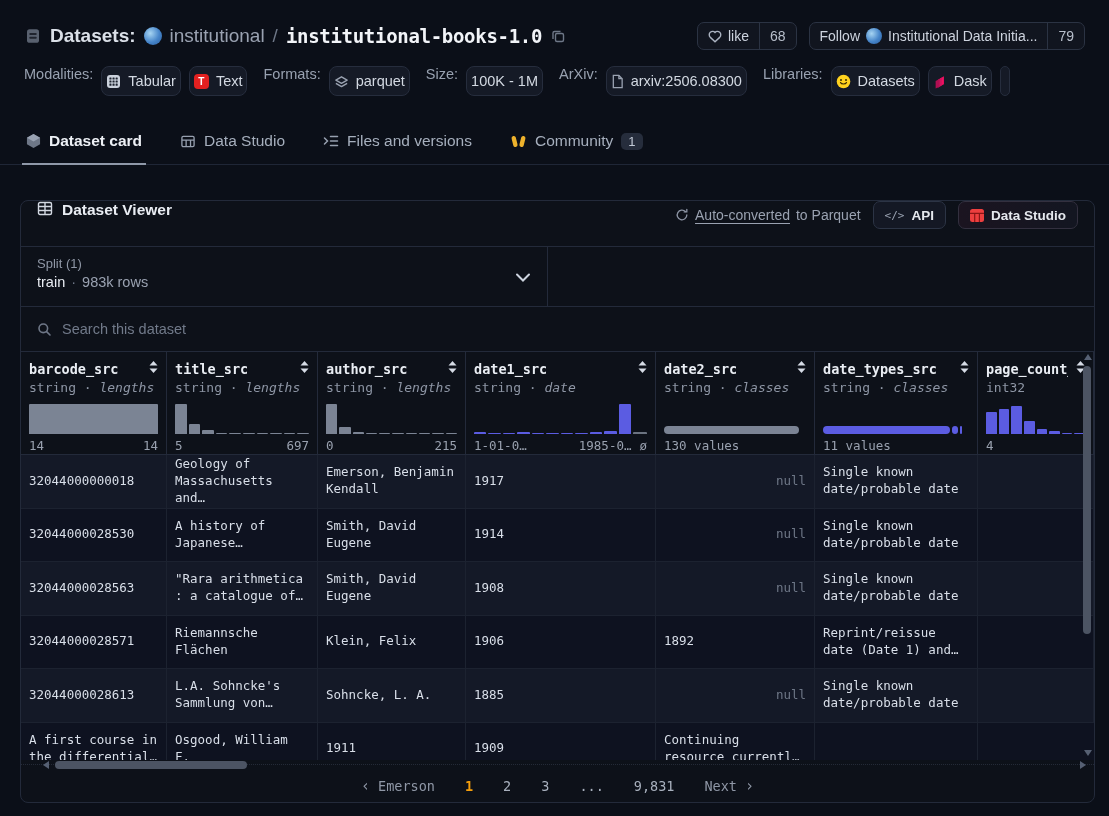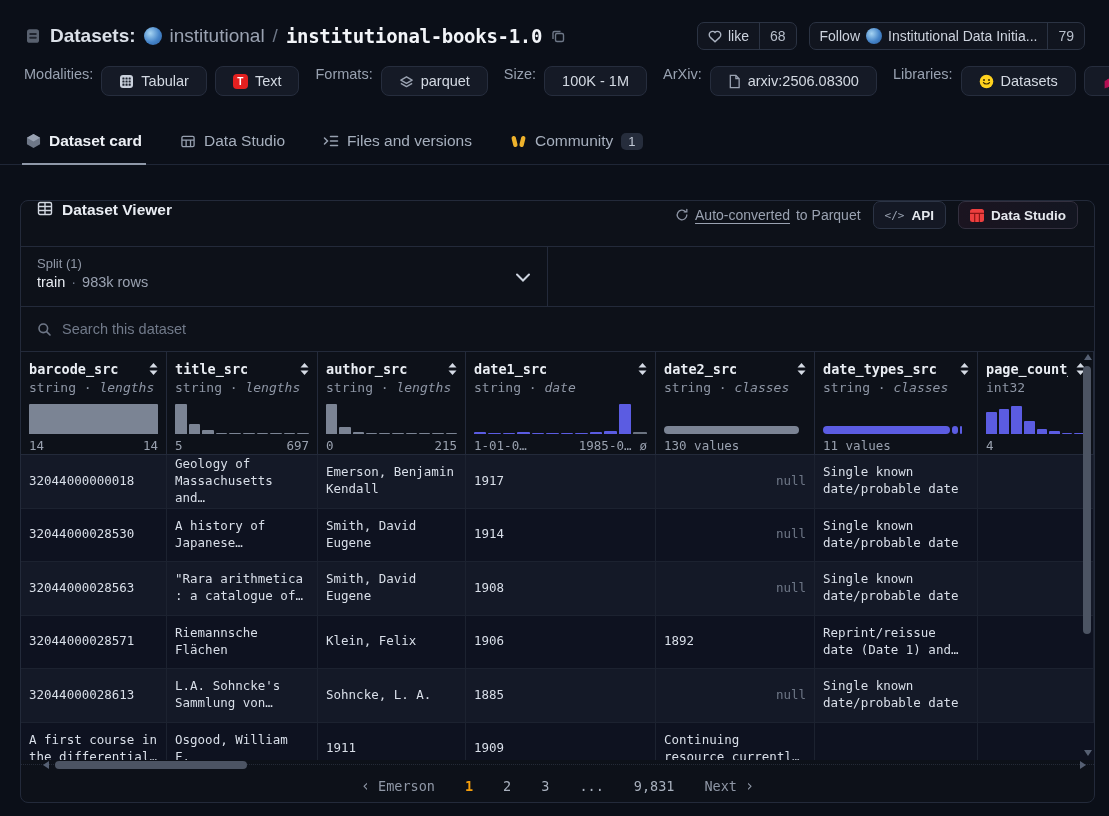--- a/index.html
+++ b/index.html
@@ -25,21 +25,21 @@
   .iconbtn{display:inline-flex;align-items:center;justify-content:center}
   .actions{margin-left:auto;display:flex;align-items:center;gap:12px}
   .btn-group{display:flex;align-items:stretch;height:28px;border:1px solid #2b3343;border-radius:7px;overflow:hidden;background:#11151f}
   .btn-seg{display:flex;align-items:center;gap:6px;padding:0 10px;font-size:14px;color:#cdd3de}
   .btn-count{border-left:1px solid #2b3343;color:#b8bfcb}
   .follow-org{max-width:190px;white-space:nowrap;overflow:hidden}
   
   .meta{display:flex;align-items:flex-start;gap:8px;padding:0 0 0 24px;margin-top:12px;height:32px;white-space:nowrap;overflow:hidden}
   .meta-label{font-size:14.5px;color:#98a1b0;flex:none}
   .gap-l{margin-left:8px}
-  .badge{display:inline-flex;align-items:center;gap:7px;height:30px;padding:0 17px;border:1px solid var(--badge-border);background:var(--badge-bg);border-radius:8px;font-size:14.5px;color:#d3d9e2;flex:none}
+  .badge{display:inline-flex;align-items:center;gap:7px;height:30px;padding:0 4px;border:1px solid var(--badge-border);background:var(--badge-bg);border-radius:8px;font-size:14.5px;color:#d3d9e2;flex:none}
   .texticon{display:inline-flex;align-items:center;justify-content:center;width:15px;height:15px;border-radius:4px;background:#e32020;color:#fff;font-size:10px;font-weight:700;font-family:var(--sans)}
   .arxiv-pre{color:#d3d9e2}
   
   .tabs{display:flex;align-items:stretch;gap:34px;padding:0 24px;margin-top:20px;border-bottom:1px solid #1f2636;height:47px}
   .tab{display:flex;align-items:center;gap:8px;position:relative;font-size:15.5px;color:#a6afbd;padding:0 2px;cursor:pointer}
   .tab.active{color:#eef1f6;font-weight:700}
   .tab.active::after{content:'';position:absolute;left:-2px;right:-2px;bottom:-1px;height:2px;background:#8f98a8}
   .tab-badge{background:#262d3c;border-radius:5px;padding:1px 7px;font-size:13px;color:#c2c9d6;font-weight:400}
   
   .card{position:absolute;left:20px;top:200px;width:1075px;height:603px;border:1px solid var(--line);border-radius:8px;background:var(--card-bg);overflow:hidden}
@@ -59,21 +59,21 @@
   .split-name{font-weight:400;color:#e8ecf2}
   .split-dot{color:#6e7787;margin:0 6px}
   .split-chevron{position:absolute;right:16px;top:26px}
   .search-row{display:flex;align-items:center;height:45px;padding:0 16px;gap:10px;border-bottom:1px solid var(--line)}
   .search-input{background:transparent;border:none;outline:none;font-family:var(--sans);font-size:14.5px;color:#cdd3de;width:420px}
   .search-input::placeholder{color:#717a8a}
   
   .table-wrap{height:408px;overflow:hidden;position:relative}
   .thead{display:grid;grid-template-columns:var(--cols);height:103px;border-bottom:1px solid var(--line)}
   .th{padding:9px 8px 4px 8px;border-right:1px solid var(--line);overflow:hidden;cursor:pointer}
-  .th-top{display:flex;align-items:center;gap:8px}
+  .th-top{display:flex;gap:8px}
   .col-name{font-family:var(--mono);font-size:13.5px;font-weight:700;color:#e9edf3;white-space:nowrap;overflow:hidden;flex:1;min-width:0}
   .sort-icon{flex:none;display:inline-flex}
   .col-type{font-family:var(--mono);font-size:13px;color:#8e96a5;margin-top:3px;white-space:nowrap;overflow:hidden}
   .col-type em{font-style:italic}
   .hist{height:30px;margin-top:9px;display:flex;align-items:flex-end;gap:2px}
   .hist .bar{flex:1;background:var(--bargray);border-radius:1px 1px 0 0}
   .hist.purple .bar{background:var(--purple)}
   .hist .bar.tail{background:#6b7380}
   .hist.capacity .cap-seg{height:8px;border-radius:4px;background:var(--bargray)}
   .hist.capacity{gap:2px;align-items:flex-end}

